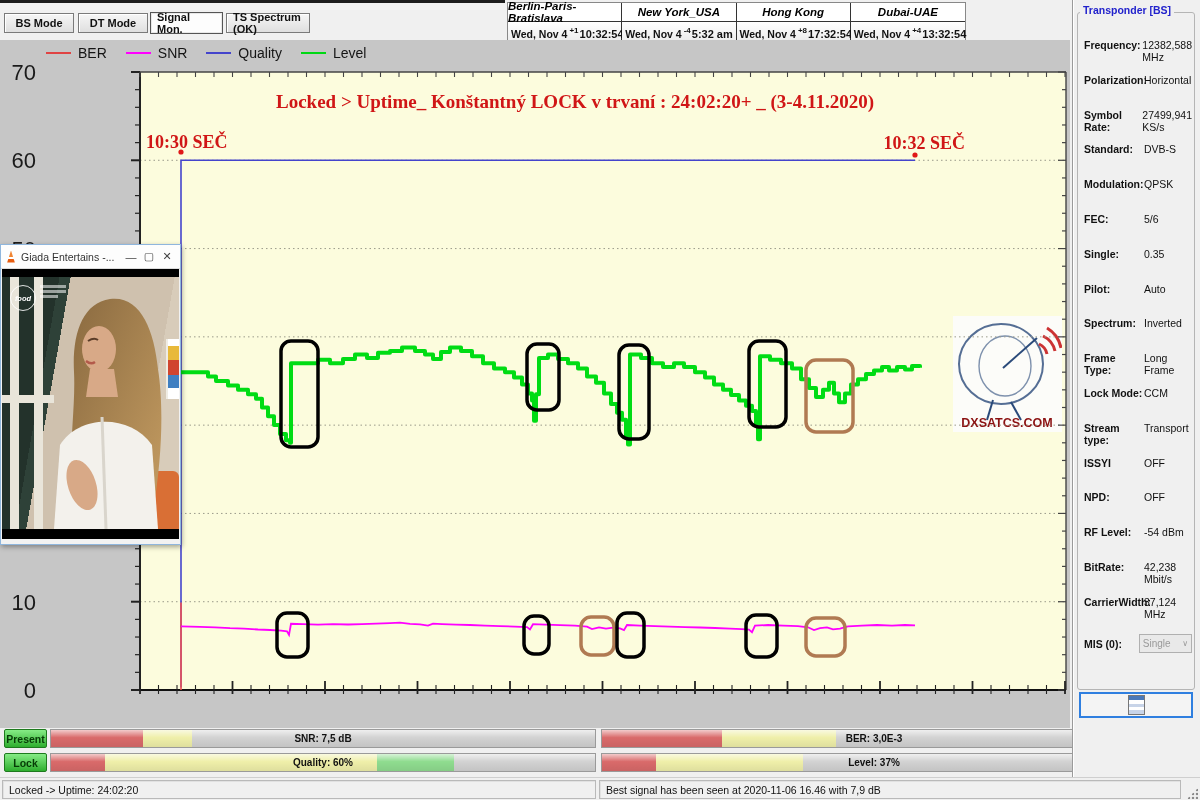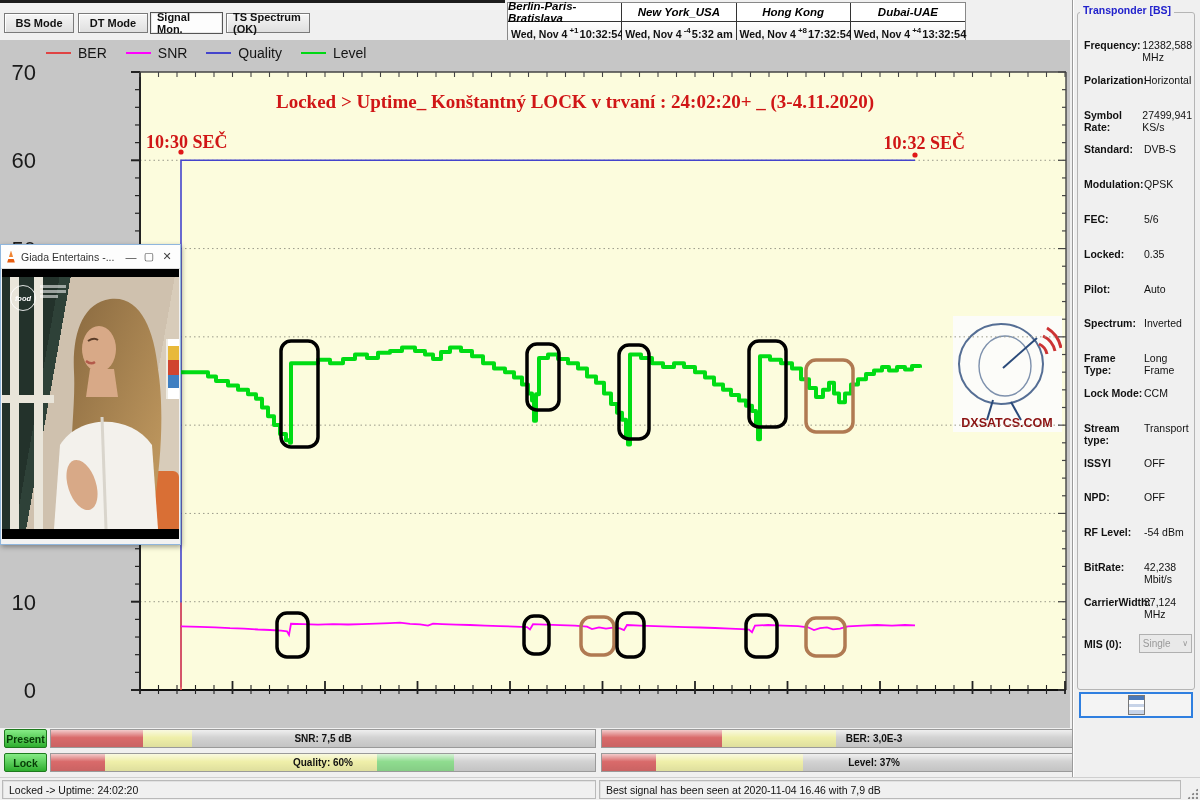--- a/index.html
+++ b/index.html
@@ -471,21 +471,21 @@
         </div>
         <div class="tp-row">
           <span class="tp-label">Modulation:</span>
           <span class="tp-value">QPSK</span>
         </div>
         <div class="tp-row">
           <span class="tp-label">FEC:</span>
           <span class="tp-value">5/6</span>
         </div>
         <div class="tp-row">
-          <span class="tp-label">Locked:</span>
+          <span class="tp-label">Single:</span>
           <span class="tp-value">0.35</span>
         </div>
         <div class="tp-row">
           <span class="tp-label">Pilot:</span>
           <span class="tp-value">Auto</span>
         </div>
         <div class="tp-row">
           <span class="tp-label">Spectrum:</span>
           <span class="tp-value">Inverted</span>
         </div>
@@ -554,15 +554,15 @@
   </div>
   <div class="meter" style="left:601px;top:753px;width:546px;">
     <div class="meter-fill" style="background: linear-gradient(to right, rgb(217, 106, 106) 0%, rgb(217, 106, 106) 10%, rgb(239, 239, 169) 10%, rgb(239, 239, 169) 37%, rgb(210, 210, 210) 37%, rgb(210, 210, 210) 100%);"></div>
     <div class="meter-text">Level: 37%</div>
   </div>
   <div class="meter-btn" style="left:1151px;top:753px;width:46px;">Sync TS</div>
 </div>
 
 <div id="statusbar" class="abs">
   <div class="sb-panel" style="left:2px;width:594px;">Locked -&gt; Uptime: 24:02:20</div>
-  <div class="sb-panel" style="left:599px;width:582px;">Best signal has been seen at 2020-11-04 16.46 with 7,9 dB</div>
+  <div class="sb-panel" style="left:599px;width:582px;">Best signal has been seen at 2020-11-06 16.46 with 7,9 dB</div>
   <div id="grip"></div>
 </div>
 
 </body></html>

